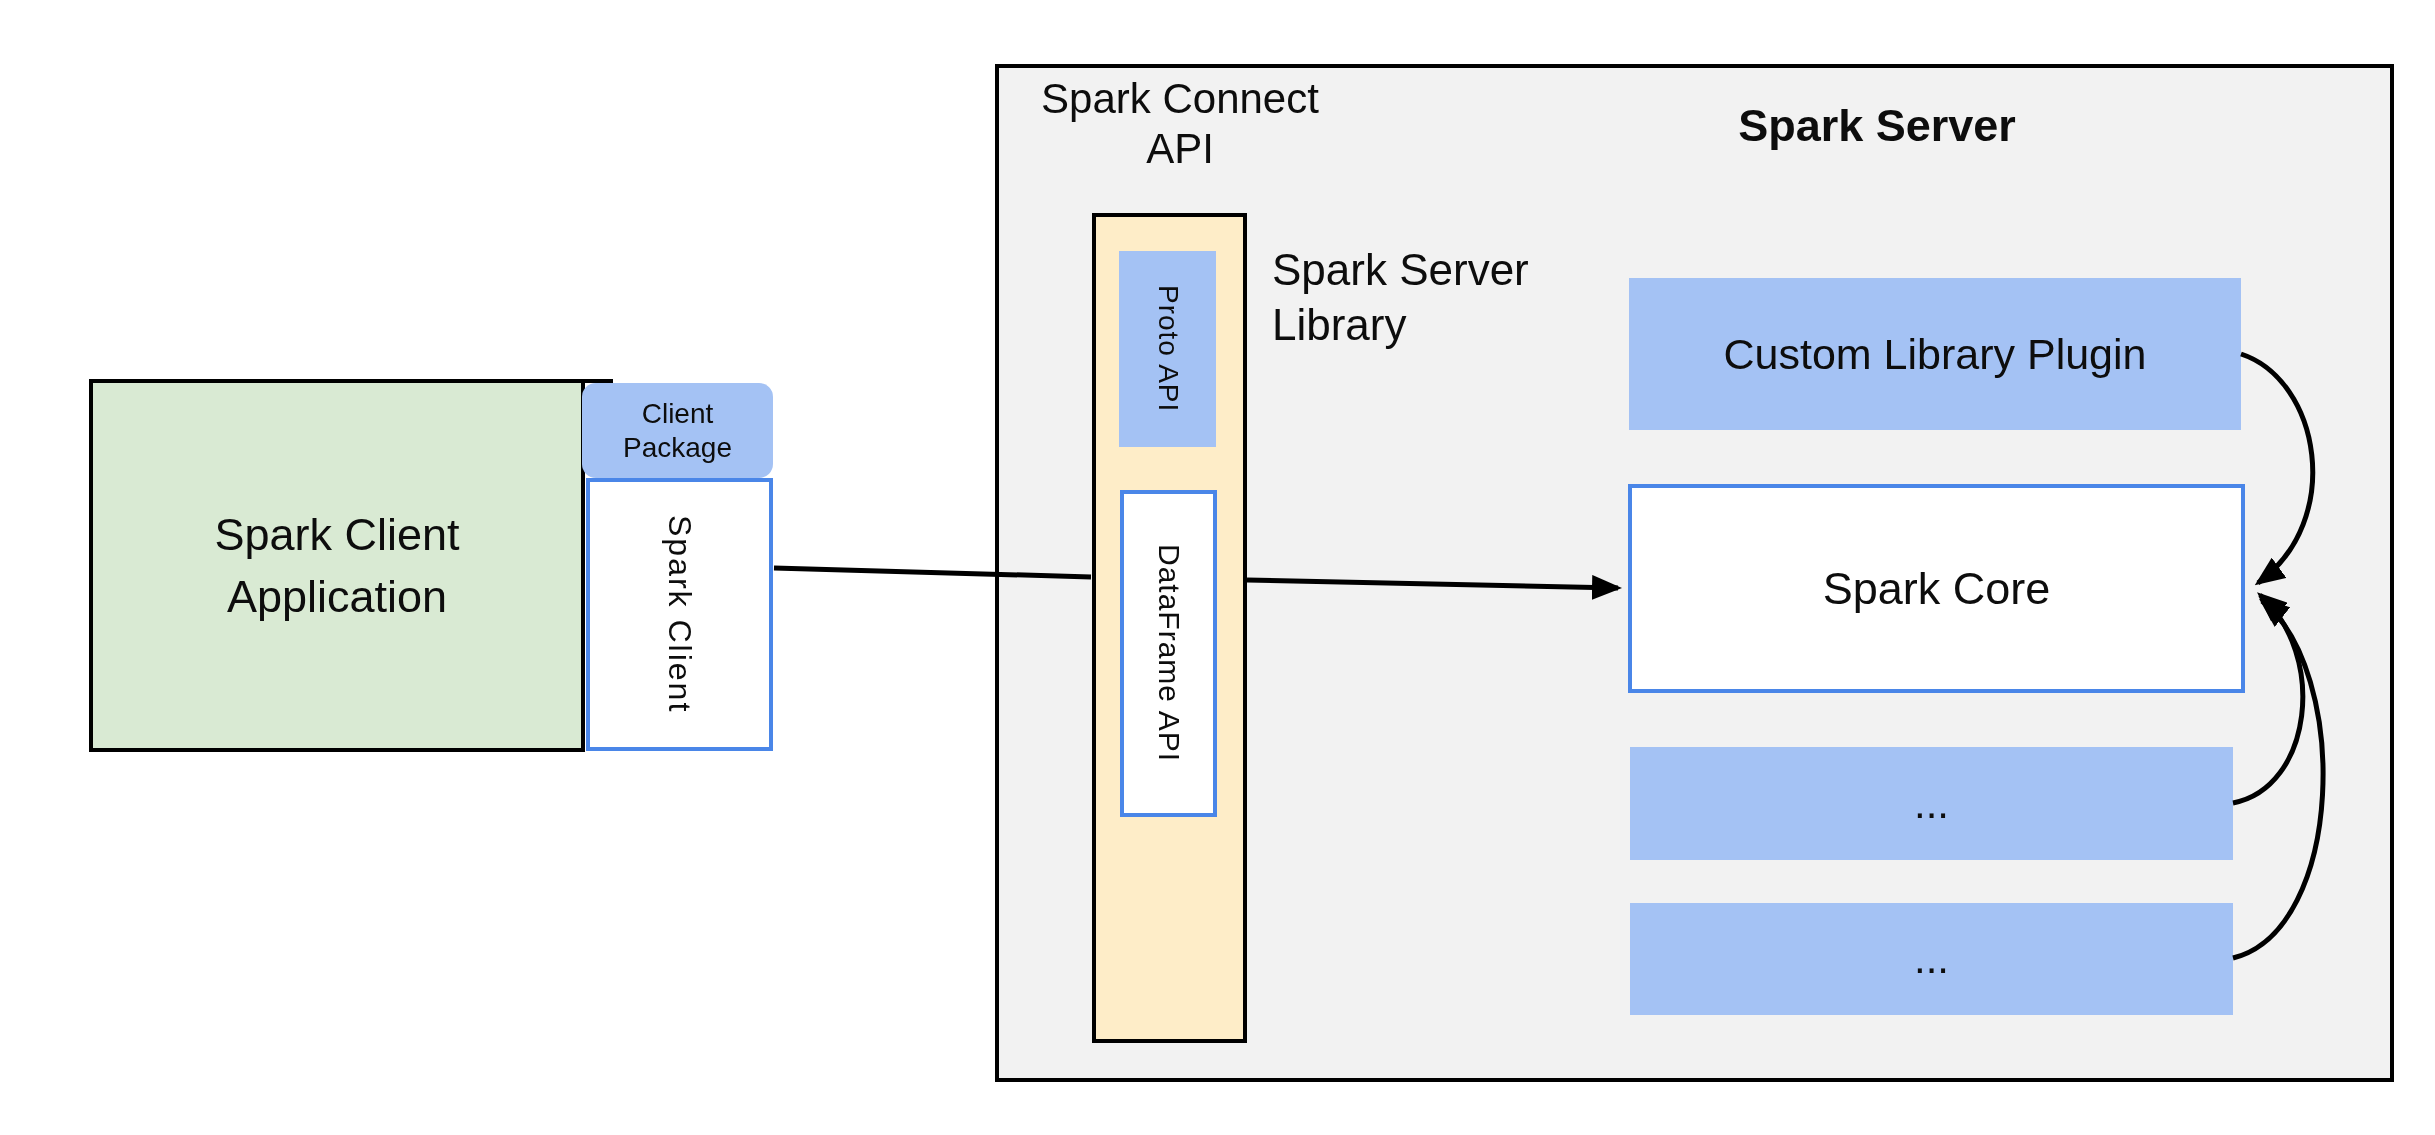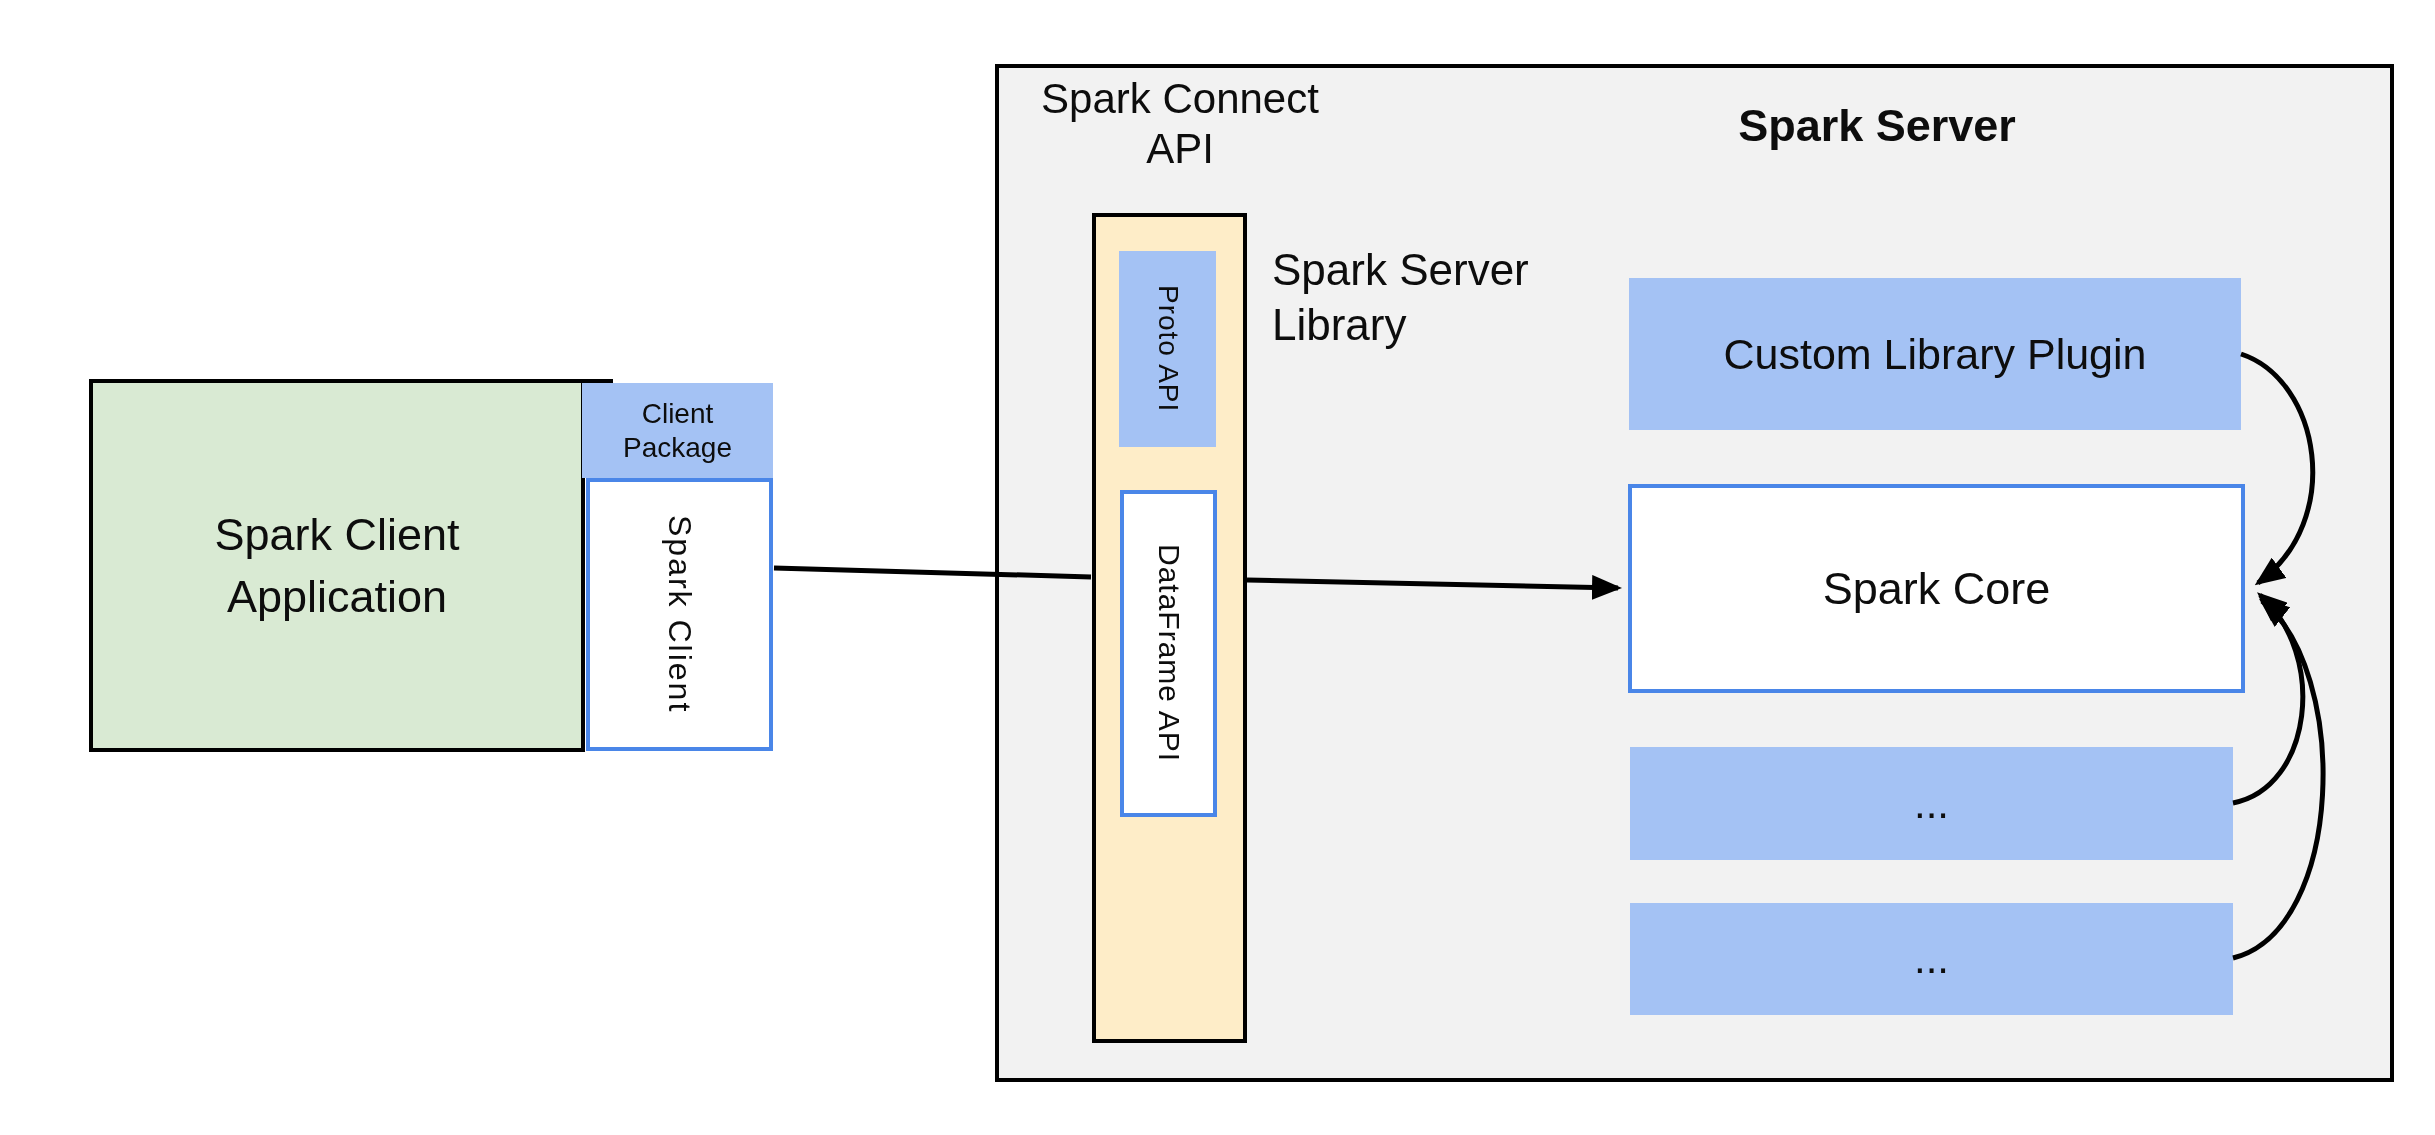--- a/index.html
+++ b/index.html
@@ -29,20 +29,21 @@
   }
   .client-app-box .label {
     font-size: 45px; line-height: 62px; text-align: center; white-space: pre-line;
   }
   .border-extension {
     left: 565px; top: 379px; width: 28px; height: 4px; background: #000000;
   }
   .client-package-box {
     left: 562px; top: 383px; width: 191px; height: 95px;
     background: #a4c2f4;
+    border-radius: 14px;
   }
   .client-package-box .label {
     font-size: 28px; line-height: 34px; text-align: center; white-space: pre-line;
   }
   .spark-client-box {
     left: 566px; top: 478px; width: 187px; height: 273px;
     background: #ffffff; border: 4px solid #4a86e8;
   }
 
   

